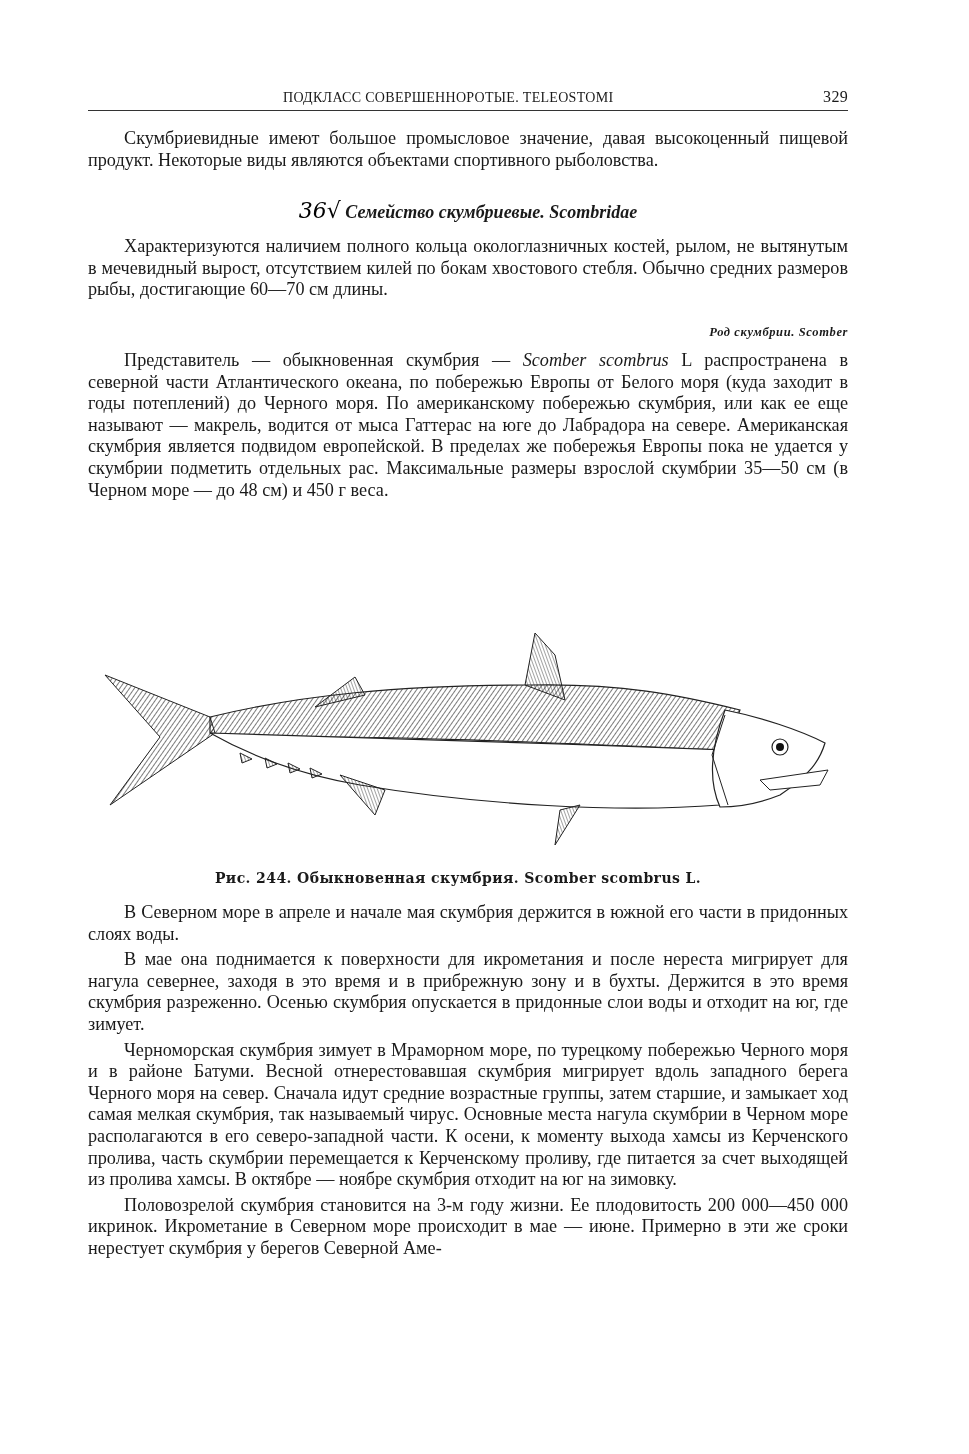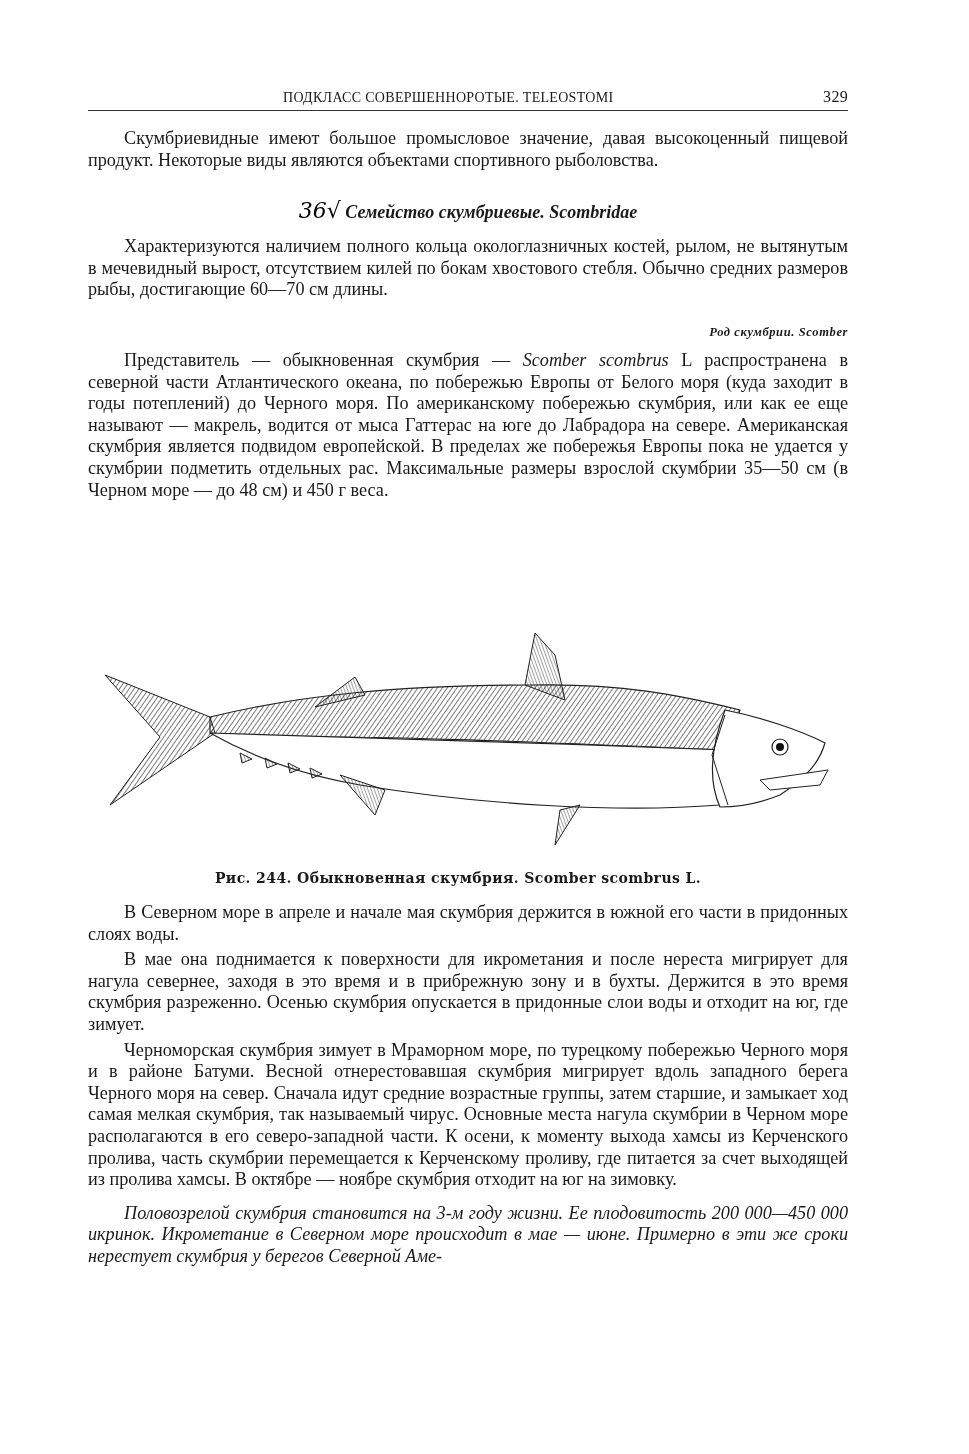--- a/index.html
+++ b/index.html
@@ -114,15 +114,15 @@
   </svg>
 </div>
 
 <div class="caption">Рис. 244. Обыкновенная скумбрия. Scomber scombrus L.</div>
 
 <div class="page" style="top:0;">
   <div class="block body-text" style="top:902px;">
     <p class="para">В Северном море в апреле и начале мая скумбрия держится в южной его части в придонных слоях воды.</p>
     <p class="para" style="margin-top:4px;">В мае она поднимается к поверхности для икрометания и после нереста мигрирует для нагула севернее, заходя в это время и в прибрежную зону и в бухты. Держится в это время скумбрия разреженно. Осенью скумбрия опускается в придонные слои воды и отходит на юг, где зимует.</p>
     <p class="para" style="margin-top:4px;">Черноморская скумбрия зимует в Мраморном море, по турецкому побережью Черного моря и в районе Батуми. Весной отнерестовавшая скумбрия мигрирует вдоль западного берега Черного моря на север. Сначала идут средние возрастные группы, затем старшие, и замыкает ход самая мелкая скумбрия, так называемый чирус. Основные места нагула скумбрии в Черном море располагаются в его северо-западной части. К осени, к моменту выхода хамсы из Керченского пролива, часть скумбрии перемещается к Керченскому проливу, где питается за счет выходящей из пролива хамсы. В октябре — ноябре скумбрия отходит на юг на зимовку.</p>
-    <p class="para" style="margin-top:12px;font-style:italic;">Половозрелой скумбрия становится на 3-м году жизни. Ее плодовитость 200 000—450 000 икринок. Икрометание в Северном море происходит в мае — июне. Примерно в эти же сроки нерестует скумбрия у берегов Северной Аме-</p>
+    <p class="para" style="margin-top:4px;">Половозрелой скумбрия становится на 3-м году жизни. Ее плодовитость 200 000—450 000 икринок. Икрометание в Северном море происходит в мае — июне. Примерно в эти же сроки нерестует скумбрия у берегов Северной Аме-</p>
   </div>
 </div>
 
 </body></html>

